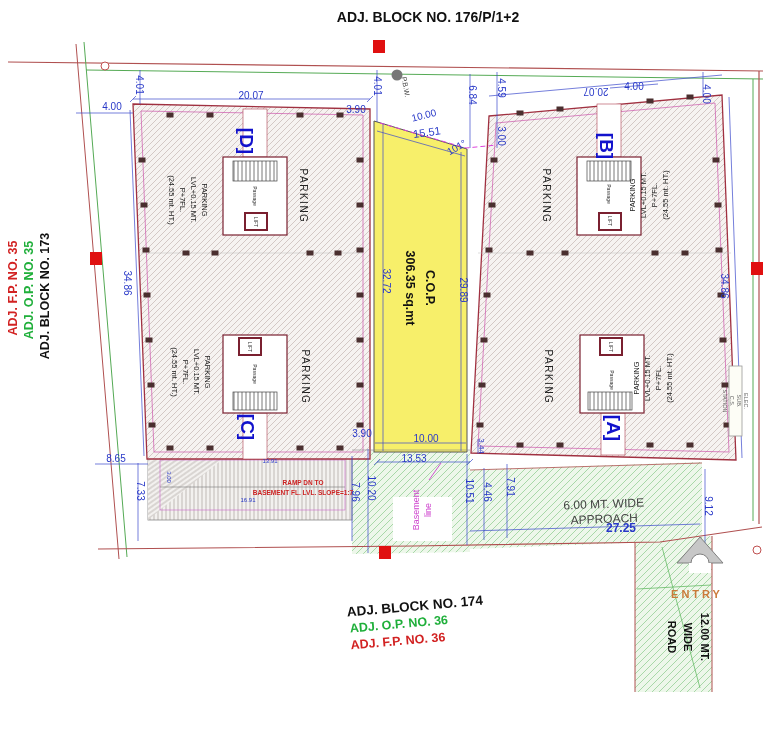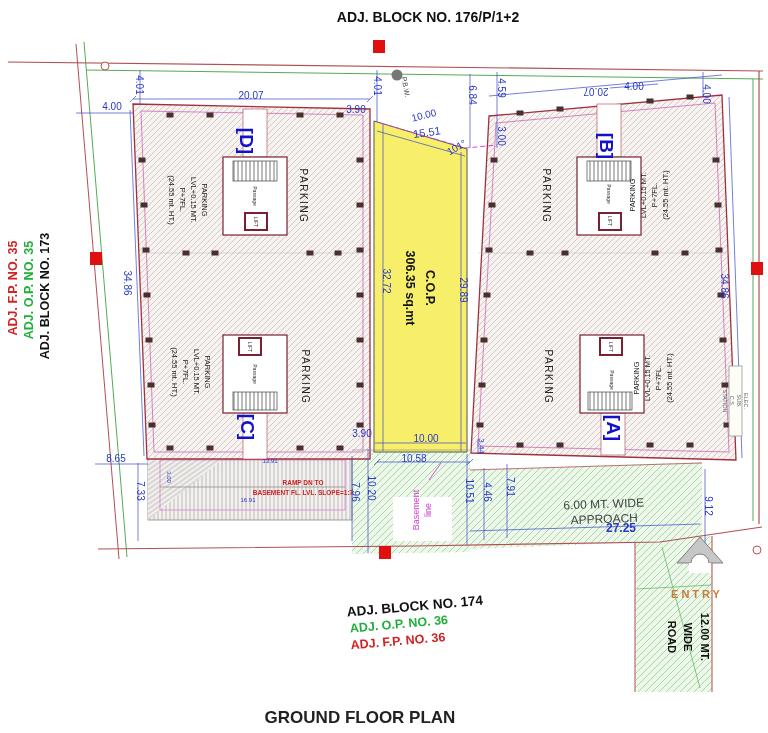--- a/index.html
+++ b/index.html
@@ -209,21 +209,20 @@
       <path d="M677,563 L700,537 L723,563 Z" fill="#c7c7c7" stroke="#808080" stroke-width="1"></path>
       <circle cx="700" cy="563" r="9" fill="#ffffff" stroke="#808080" stroke-width="1"></circle>
       <rect x="689" y="563" width="22" height="10" fill="#ffffff"></rect>
     </g>
 
     <rect x="729" y="366" width="13" height="70" fill="#fdfdf6" stroke="#999999" stroke-width="0.8"></rect>
   </svg>
 
   <div id="ann-layer">
       <div class="ann" style="left: 428px; top: 18px; font-size: 14px; color: rgb(17, 17, 17); font-weight: bold; transform: translate(-50%, -50%) rotate(0deg);">ADJ. BLOCK NO. 176/P/1+2</div>
-      <div class="ann" style="left: 360px; top: 718px; font-size: 17px; color: rgb(34, 34, 34); font-weight: bold; transform: translate(-50%, -50%) rotate(0deg);">GROUND FLOOR PLAN</div>
       <div class="ann" style="left: 46px; top: 296px; font-size: 12.5px; color: rgb(17, 17, 17); font-weight: bold; transform: translate(-50%, -50%) rotate(-90deg);">ADJ. BLOCK NO. 173</div>
       <div class="ann" style="left: 30px; top: 290px; font-size: 12.5px; color: rgb(31, 175, 58); font-weight: bold; transform: translate(-50%, -50%) rotate(-90deg);">ADJ. O.P. NO. 35</div>
       <div class="ann" style="left: 14px; top: 288px; font-size: 12.5px; color: rgb(210, 34, 34); font-weight: bold; transform: translate(-50%, -50%) rotate(-90deg);">ADJ. F.P. NO. 35</div>
       <div class="ann" style="left: 415px; top: 607px; font-size: 13.5px; color: rgb(17, 17, 17); font-weight: bold; transform: translate(-50%, -50%) rotate(-5deg);">ADJ. BLOCK NO. 174</div>
       <div class="ann" style="left: 399px; top: 625px; font-size: 12.5px; color: rgb(31, 175, 58); font-weight: bold; transform: translate(-50%, -50%) rotate(-5deg);">ADJ. O.P. NO. 36</div>
       <div class="ann" style="left: 398px; top: 642px; font-size: 12.5px; color: rgb(210, 34, 34); font-weight: bold; transform: translate(-50%, -50%) rotate(-5deg);">ADJ. F.P. NO. 36</div>
       <div class="ann" style="left: 697px; top: 570px; font-size: 11px; color: rgb(203, 122, 58); font-weight: bold; letter-spacing: 3px; transform: translate(-50%, -50%) rotate(0deg); margin-top: 25px;">ENTRY</div>
       <div class="ann" style="left: 688px; top: 637px; font-size: 11px; color: rgb(17, 17, 17); font-weight: bold; line-height: 1.5; transform: translate(-50%, -50%) rotate(90deg);">12.00 MT. WIDE
 ROAD</div>
       <div class="ann" style="left: 604px; top: 512px; font-size: 12px; color: rgb(68, 68, 68); font-weight: normal; transform: translate(-50%, -50%) rotate(-2deg);">6.00 MT. WIDE APPROACH</div>
@@ -273,21 +272,21 @@
       <div class="ann" style="left: 501px; top: 88px; font-size: 10px; color: rgb(40, 56, 200); font-weight: normal; transform: translate(-50%, -50%) rotate(90deg);">4.59</div>
       <div class="ann" style="left: 596px; top: 91px; font-size: 10px; color: rgb(40, 56, 200); font-weight: normal; transform: translate(-50%, -50%) rotate(180deg);">20.07</div>
       <div class="ann" style="left: 634px; top: 87px; font-size: 10px; color: rgb(40, 56, 200); font-weight: normal; transform: translate(-50%, -50%) rotate(0deg);">4.00</div>
       <div class="ann" style="left: 706px; top: 94px; font-size: 10px; color: rgb(40, 56, 200); font-weight: normal; transform: translate(-50%, -50%) rotate(90deg);">4.00</div>
       <div class="ann" style="left: 127px; top: 283px; font-size: 10px; color: rgb(40, 56, 200); font-weight: normal; transform: translate(-50%, -50%) rotate(90deg);">34.86</div>
       <div class="ann" style="left: 724px; top: 286px; font-size: 10px; color: rgb(40, 56, 200); font-weight: normal; transform: translate(-50%, -50%) rotate(90deg);">34.86</div>
       <div class="ann" style="left: 386px; top: 281px; font-size: 10px; color: rgb(40, 56, 200); font-weight: normal; transform: translate(-50%, -50%) rotate(90deg);">32.72</div>
       <div class="ann" style="left: 463px; top: 290px; font-size: 10px; color: rgb(40, 56, 200); font-weight: normal; transform: translate(-50%, -50%) rotate(90deg);">29.89</div>
       <div class="ann" style="left: 362px; top: 434px; font-size: 10px; color: rgb(40, 56, 200); font-weight: normal; transform: translate(-50%, -50%) rotate(0deg);">3.90</div>
       <div class="ann" style="left: 426px; top: 439px; font-size: 10px; color: rgb(40, 56, 200); font-weight: normal; transform: translate(-50%, -50%) rotate(0deg);">10.00</div>
-      <div class="ann" style="left: 414px; top: 459px; font-size: 10px; color: rgb(40, 56, 200); font-weight: normal; transform: translate(-50%, -50%) rotate(0deg);">10.58</div>
+      <div class="ann" style="left: 414px; top: 459px; font-size: 10px; color: rgb(40, 56, 200); font-weight: normal; transform: translate(-50%, -50%) rotate(0deg);">13.53</div>
       <div class="ann" style="left: 481px; top: 446px; font-size: 8px; color: rgb(40, 56, 200); font-weight: normal; transform: translate(-50%, -50%) rotate(90deg);">3.44</div>
       <div class="ann" style="left: 116px; top: 459px; font-size: 10px; color: rgb(40, 56, 200); font-weight: normal; transform: translate(-50%, -50%) rotate(0deg);">8.65</div>
       <div class="ann" style="left: 140px; top: 491px; font-size: 10px; color: rgb(40, 56, 200); font-weight: normal; transform: translate(-50%, -50%) rotate(90deg);">7.33</div>
       <div class="ann" style="left: 355px; top: 492px; font-size: 10px; color: rgb(40, 56, 200); font-weight: normal; transform: translate(-50%, -50%) rotate(90deg);">7.96</div>
       <div class="ann" style="left: 371px; top: 488px; font-size: 10px; color: rgb(40, 56, 200); font-weight: normal; transform: translate(-50%, -50%) rotate(90deg);">10.20</div>
       <div class="ann" style="left: 469px; top: 491px; font-size: 10px; color: rgb(40, 56, 200); font-weight: normal; transform: translate(-50%, -50%) rotate(90deg);">10.51</div>
       <div class="ann" style="left: 487px; top: 492px; font-size: 10px; color: rgb(40, 56, 200); font-weight: normal; transform: translate(-50%, -50%) rotate(90deg);">4.46</div>
       <div class="ann" style="left: 510px; top: 487px; font-size: 10px; color: rgb(40, 56, 200); font-weight: normal; transform: translate(-50%, -50%) rotate(90deg);">7.91</div>
       <div class="ann" style="left: 621px; top: 528px; font-size: 12px; color: rgb(40, 56, 200); font-weight: bold; transform: translate(-50%, -50%) rotate(0deg);">27.25</div>
       <div class="ann" style="left: 708px; top: 506px; font-size: 10px; color: rgb(40, 56, 200); font-weight: normal; transform: translate(-50%, -50%) rotate(90deg);">9.12</div>

